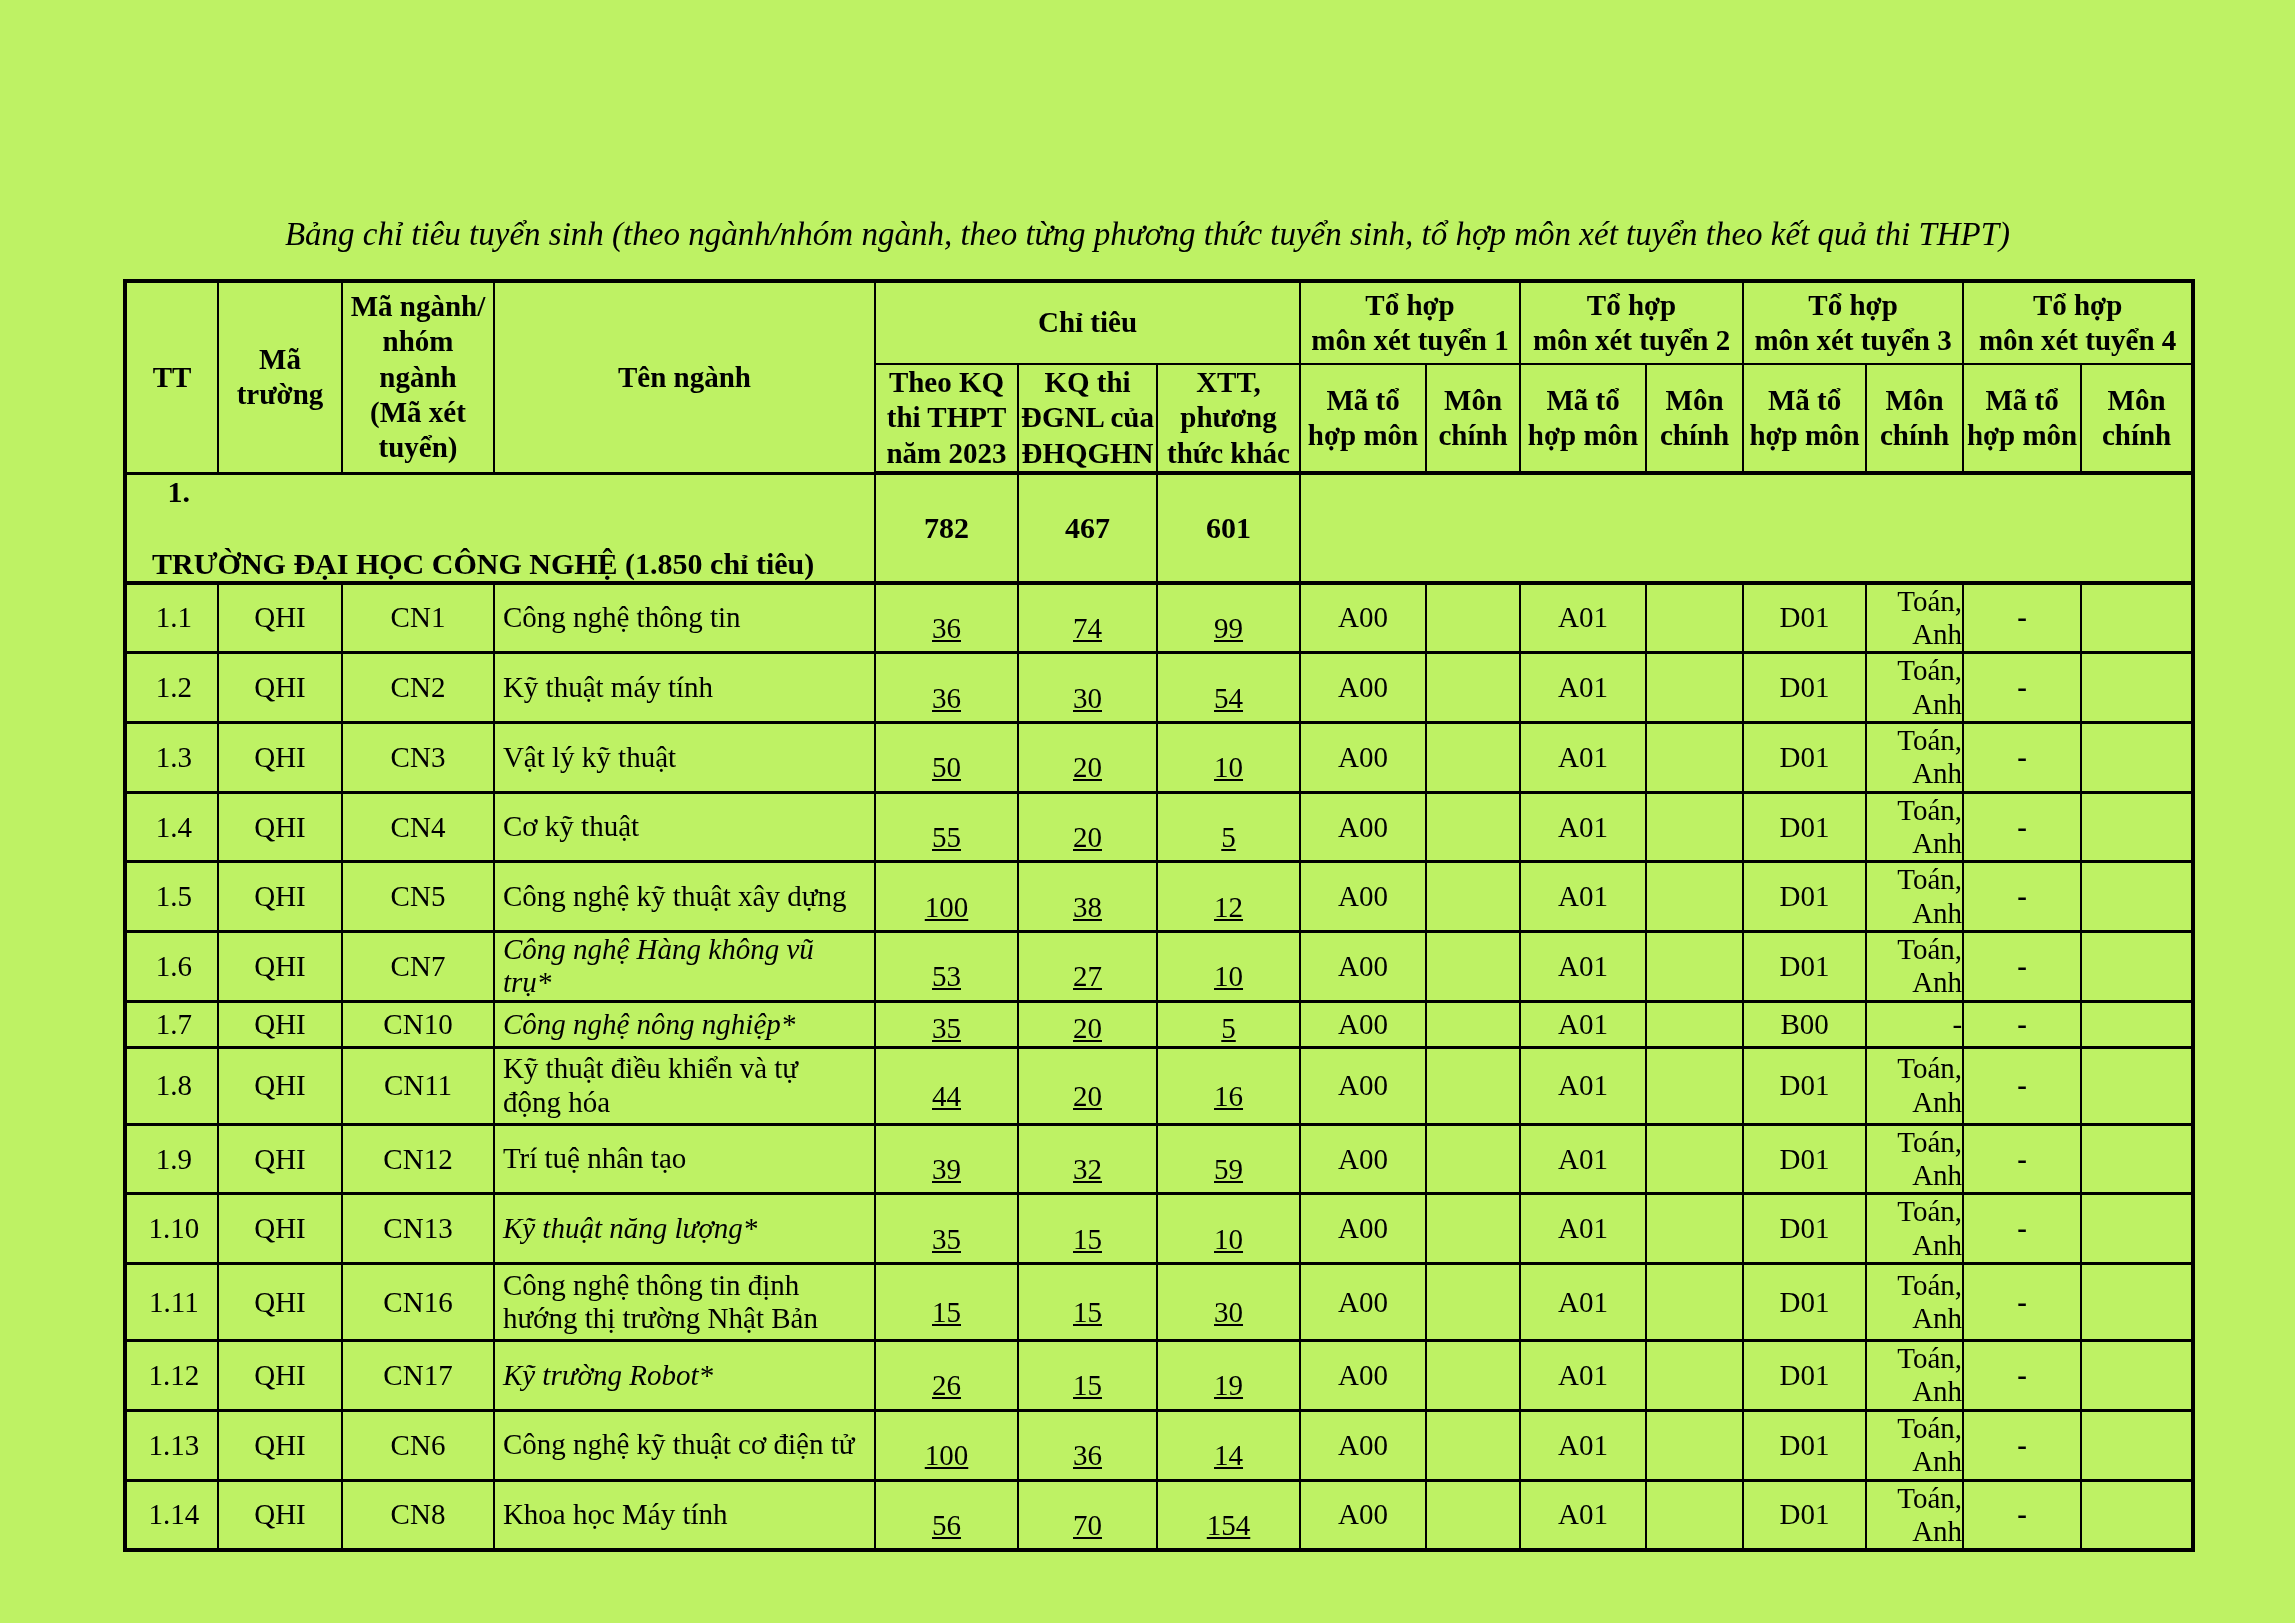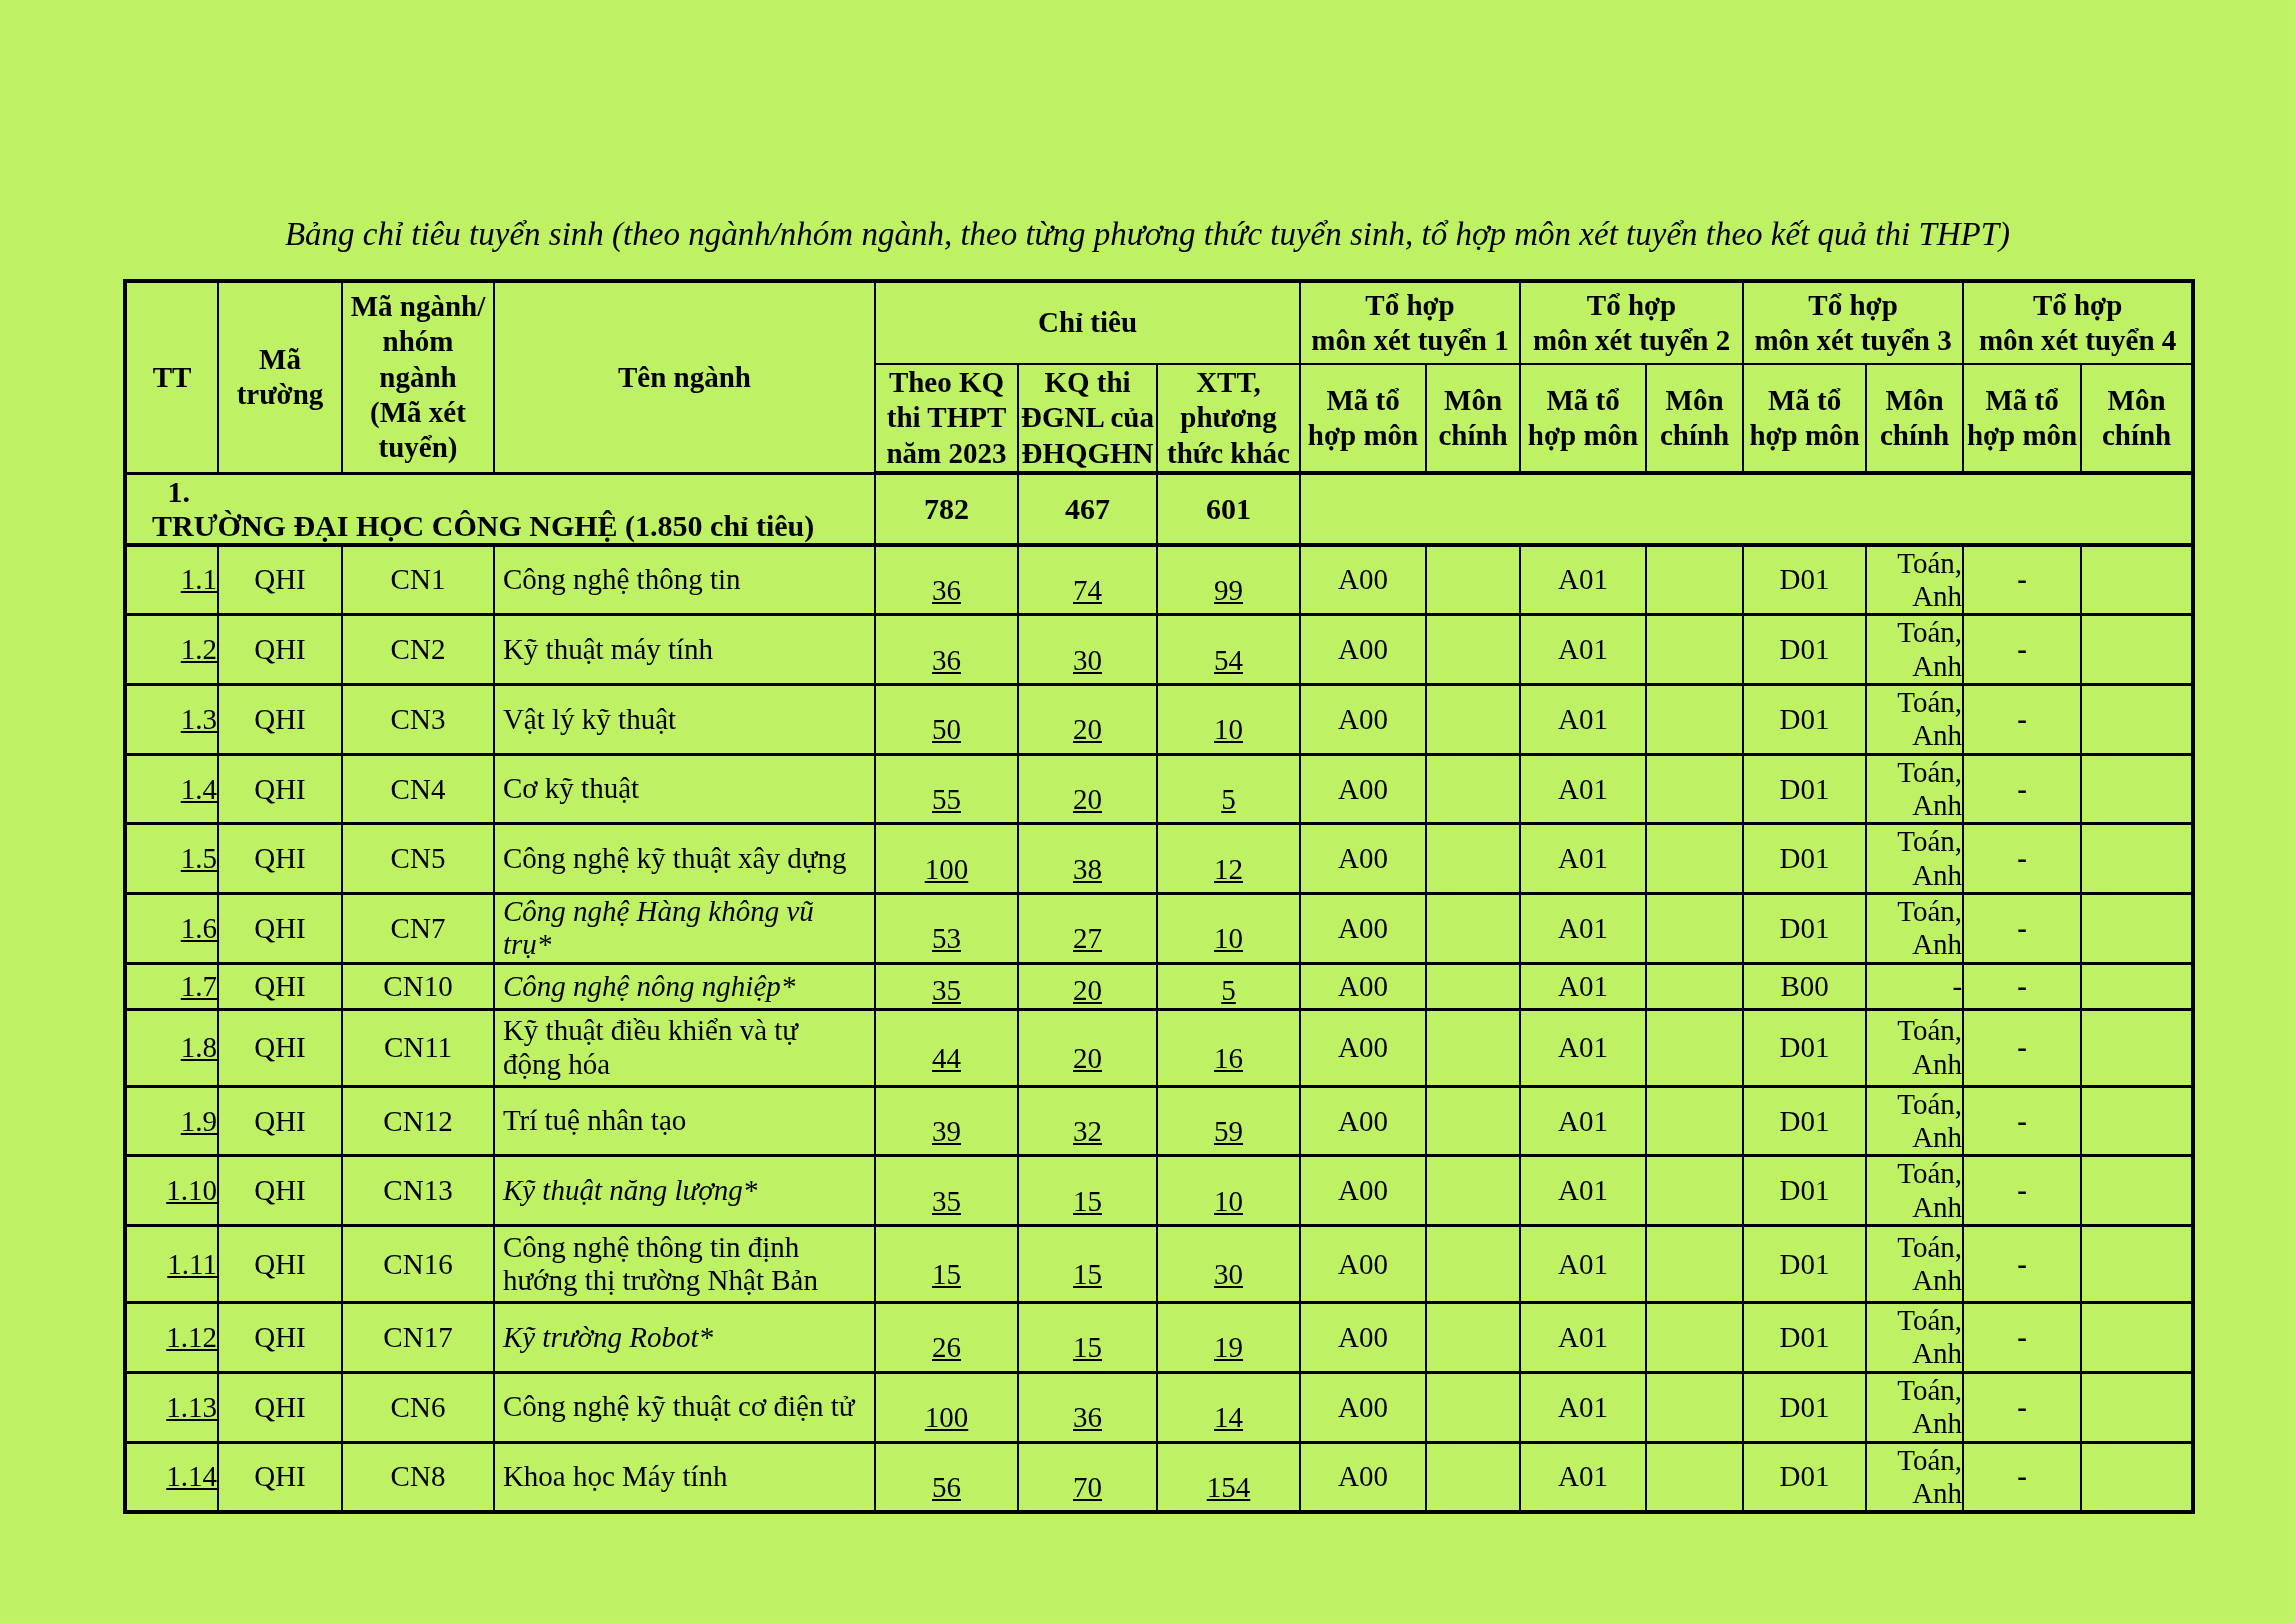--- a/index.html
+++ b/index.html
@@ -57,25 +57,25 @@
   tbody tr.short  { height:46px;  }
 
   tr.section td {
     border-bottom-width:4.6px;
     font-weight:bold;
     font-size:30px;
     height:51px;
   }
   .sec-name { text-align:left; }
   .sec-no   { display:inline-block; width:63px; text-align:right; }
-  .sec-label{ display:inline-block; margin-left:25px; }
+  .sec-label{ display:inline-block; margin-left:25px;margin-top:38px; }
   td.secnum { text-align:center; }
 
   td.c   { text-align:center; }
-  td.tt  { text-align:right; padding-left:3.9px;text-decoration:underline; }
+  td.tt  { text-align:center; padding-left:3.9px; }
   td.ten { text-align:left; padding-left:7.9px; padding-right:14px; line-height:1.15; }
   td.ten.it { font-style:italic;margin-left:36px; }
   td.num { text-align:center; padding-top:21px;text-decoration:underline; }
   tr.short td.num { padding-top:7.9px; }
   td.pre { text-align:right; white-space:pre-line; line-height:1.15; }
   td.dash{ text-align:center; font-weight:bold; }
 </style>
 </head>
 <body>
 

